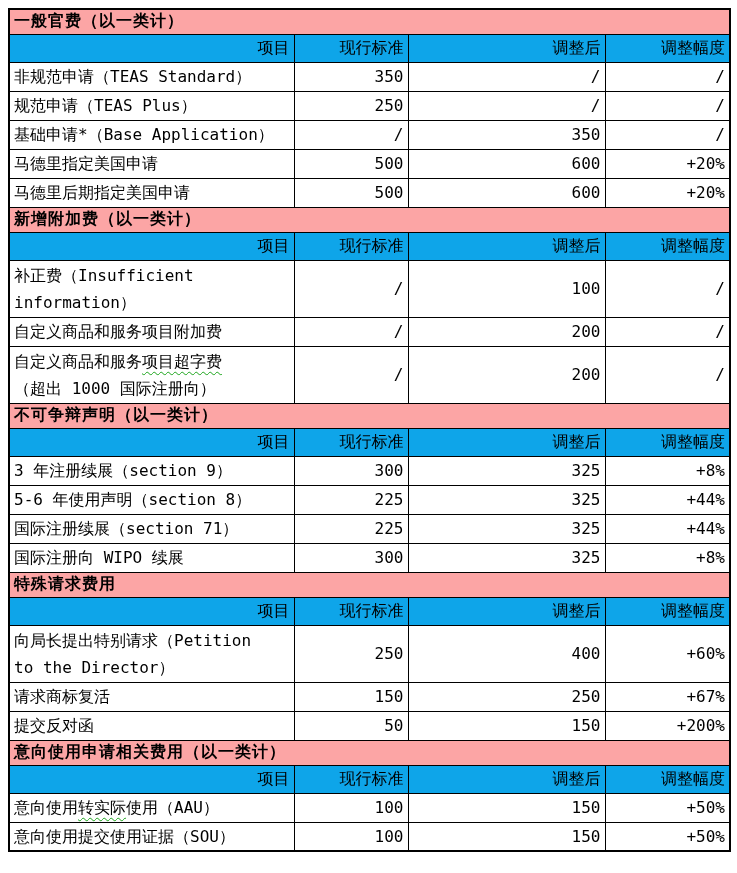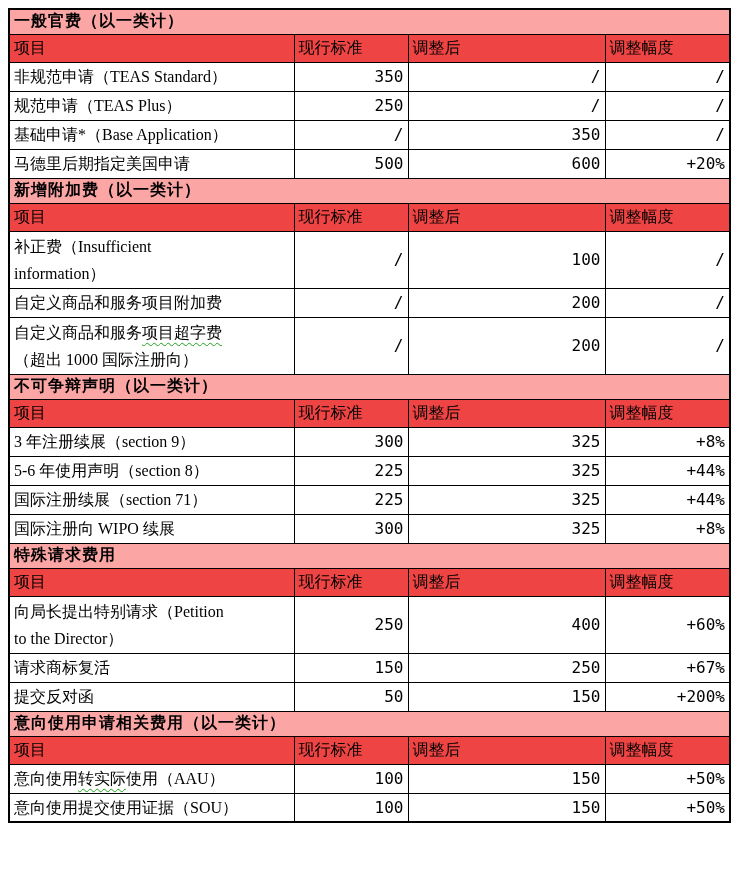--- a/index.html
+++ b/index.html
@@ -23,30 +23,29 @@
   td.title{
     background:#fca5a5;
     font-weight:bold;
     text-align:left;
     font-size:17px;
     letter-spacing:1px;
     padding:1px 0;
   }
   tr.colhead-row{height:28px;}
   td.colhead{
-    background:#ef4444;
-    text-align:left;
+    background:#0ea5e9;
+    text-align:right;
   }
   tr.data-row{height:29px;}
   tr.data-row.tall{height:57px;}
   td.item{
     text-align:left;
     padding-left:7px;
     line-height:27px;
-    font-family:Liberation Serif, serif;
   }
   td.item .line{display:block;line-height:27px;}
   td.val{text-align:right;}
   .wavy{
     text-decoration-line:underline;
     text-decoration-style:wavy;
     text-decoration-color:#1ca51c;
     text-decoration-thickness:1px;
     text-underline-offset:4px;
   }
@@ -91,20 +90,28 @@
         <tr class="data-row">
           <td class="item">
             <span class="line">基础申请*（Base Application）</span>
           </td>
           <td class="val">/</td>
           <td class="val">350</td>
           <td class="val">/</td>
         </tr>
         <tr class="data-row">
           <td class="item">
+            <span class="line">马德里指定美国申请</span>
+          </td>
+          <td class="val">500</td>
+          <td class="val">600</td>
+          <td class="val">+20%</td>
+        </tr>
+        <tr class="data-row">
+          <td class="item">
             <span class="line">马德里后期指定美国申请</span>
           </td>
           <td class="val">500</td>
           <td class="val">600</td>
           <td class="val">+20%</td>
         </tr>
         <tr class="title-row">
           <td colspan="4" class="title">新增附加费（以一类计）</td>
         </tr>
         <tr class="colhead-row">

